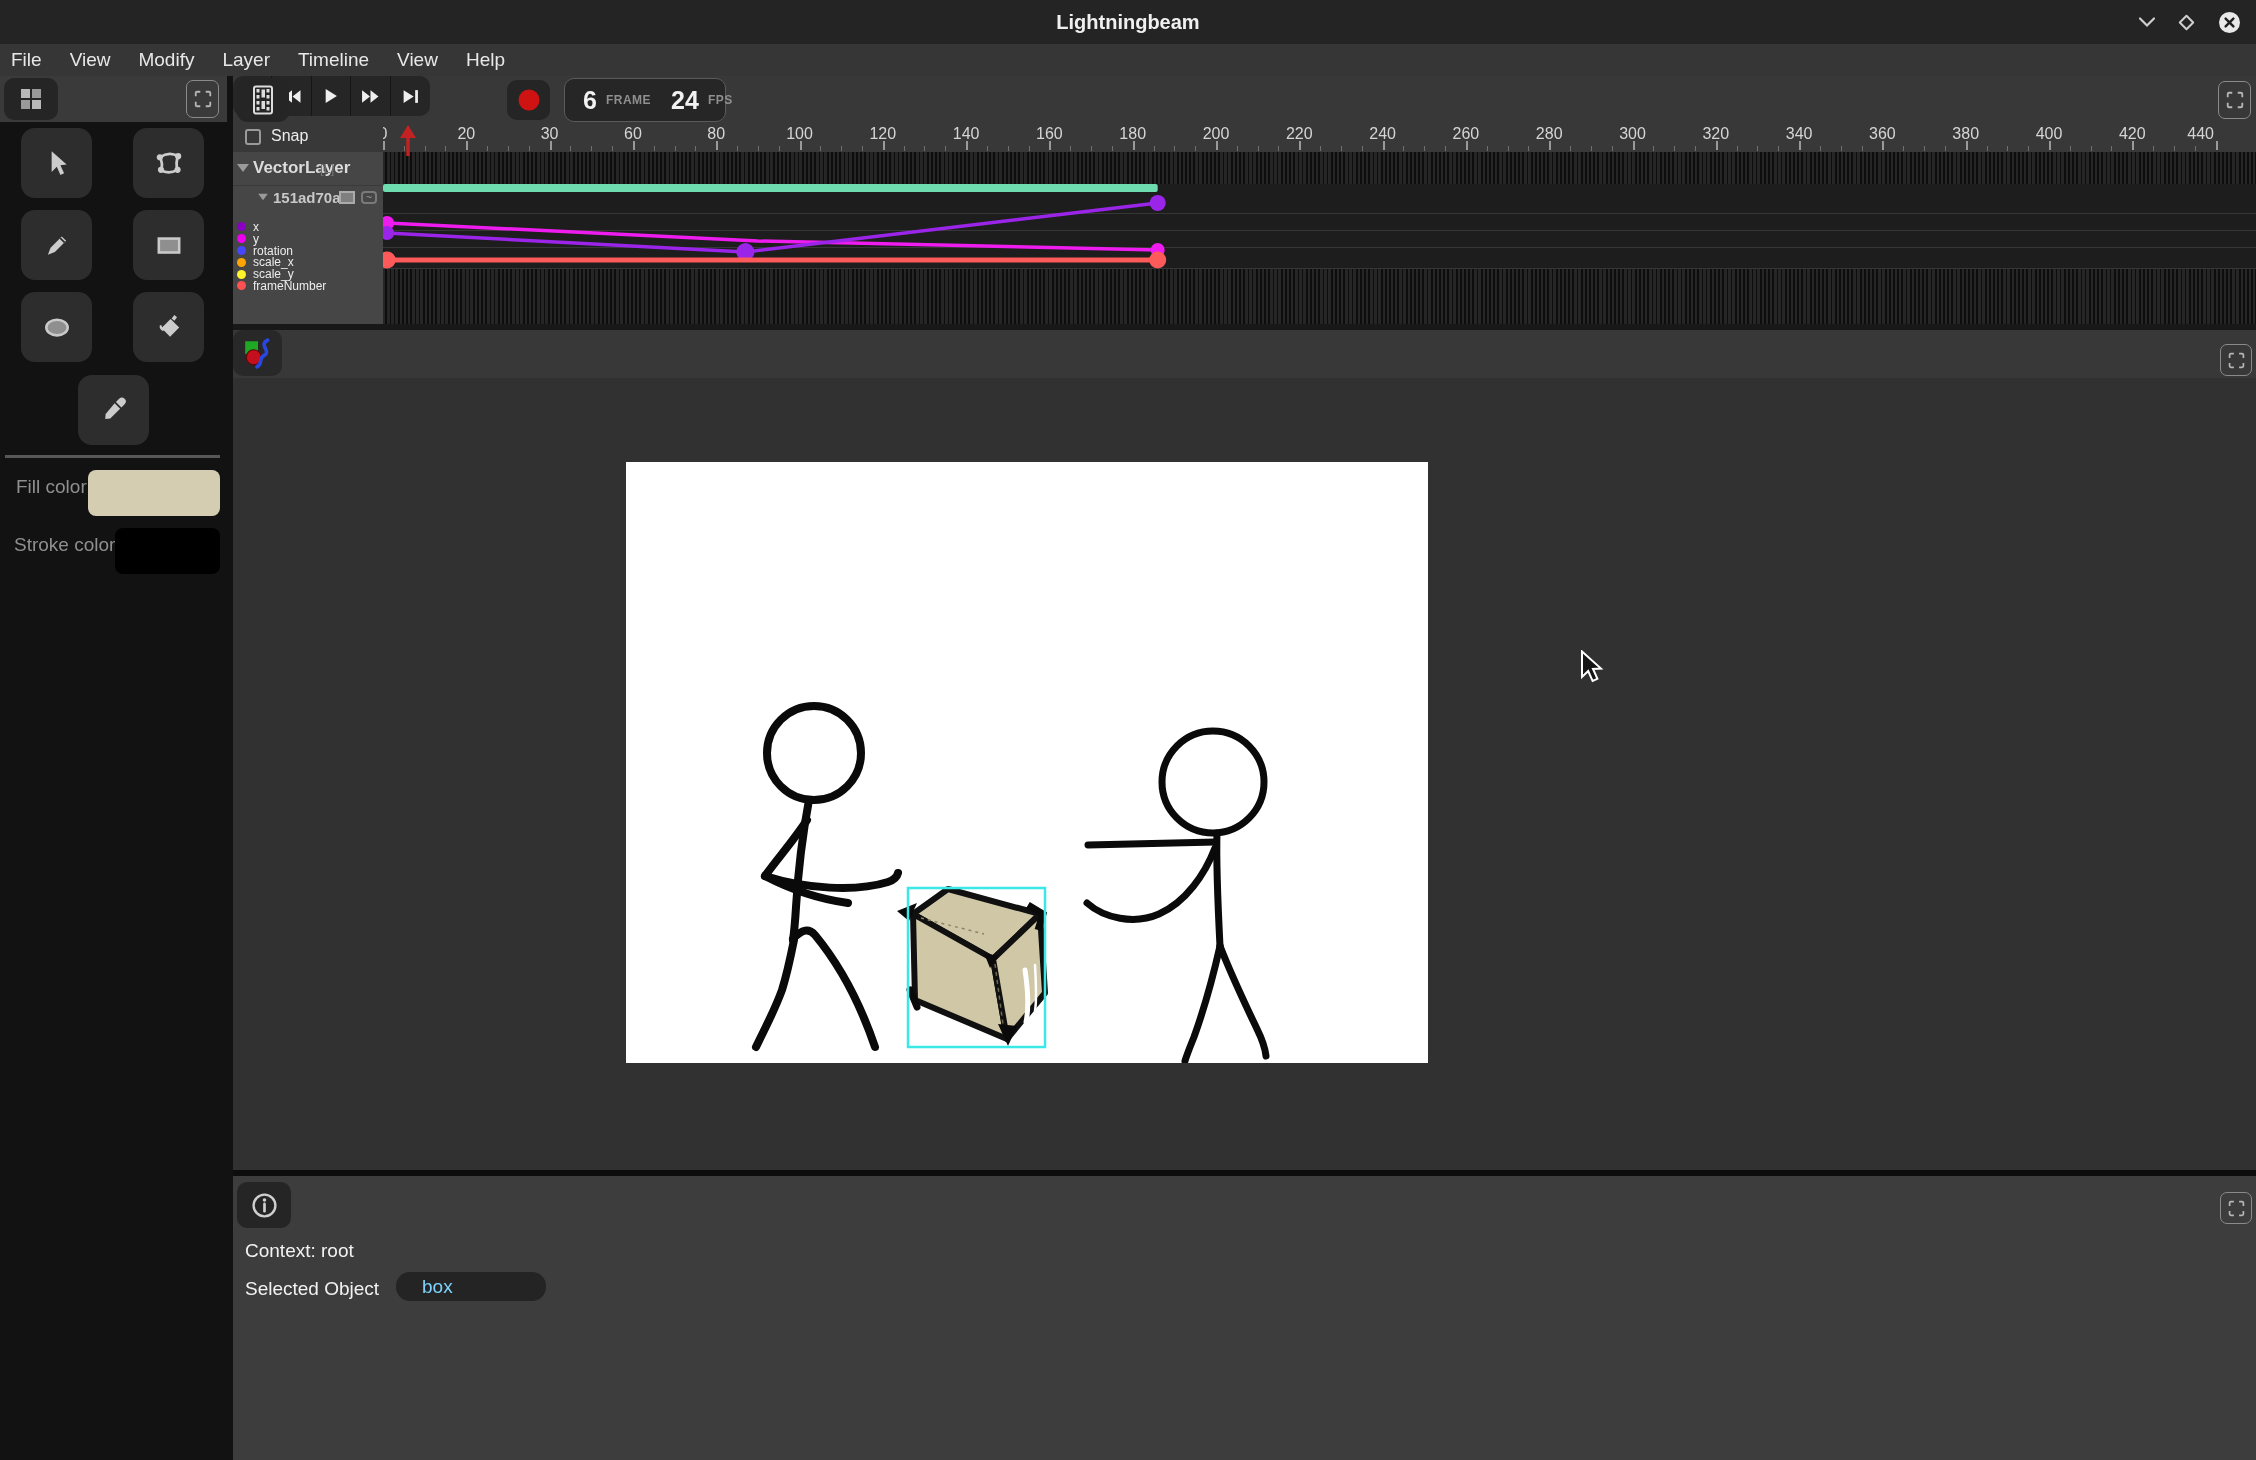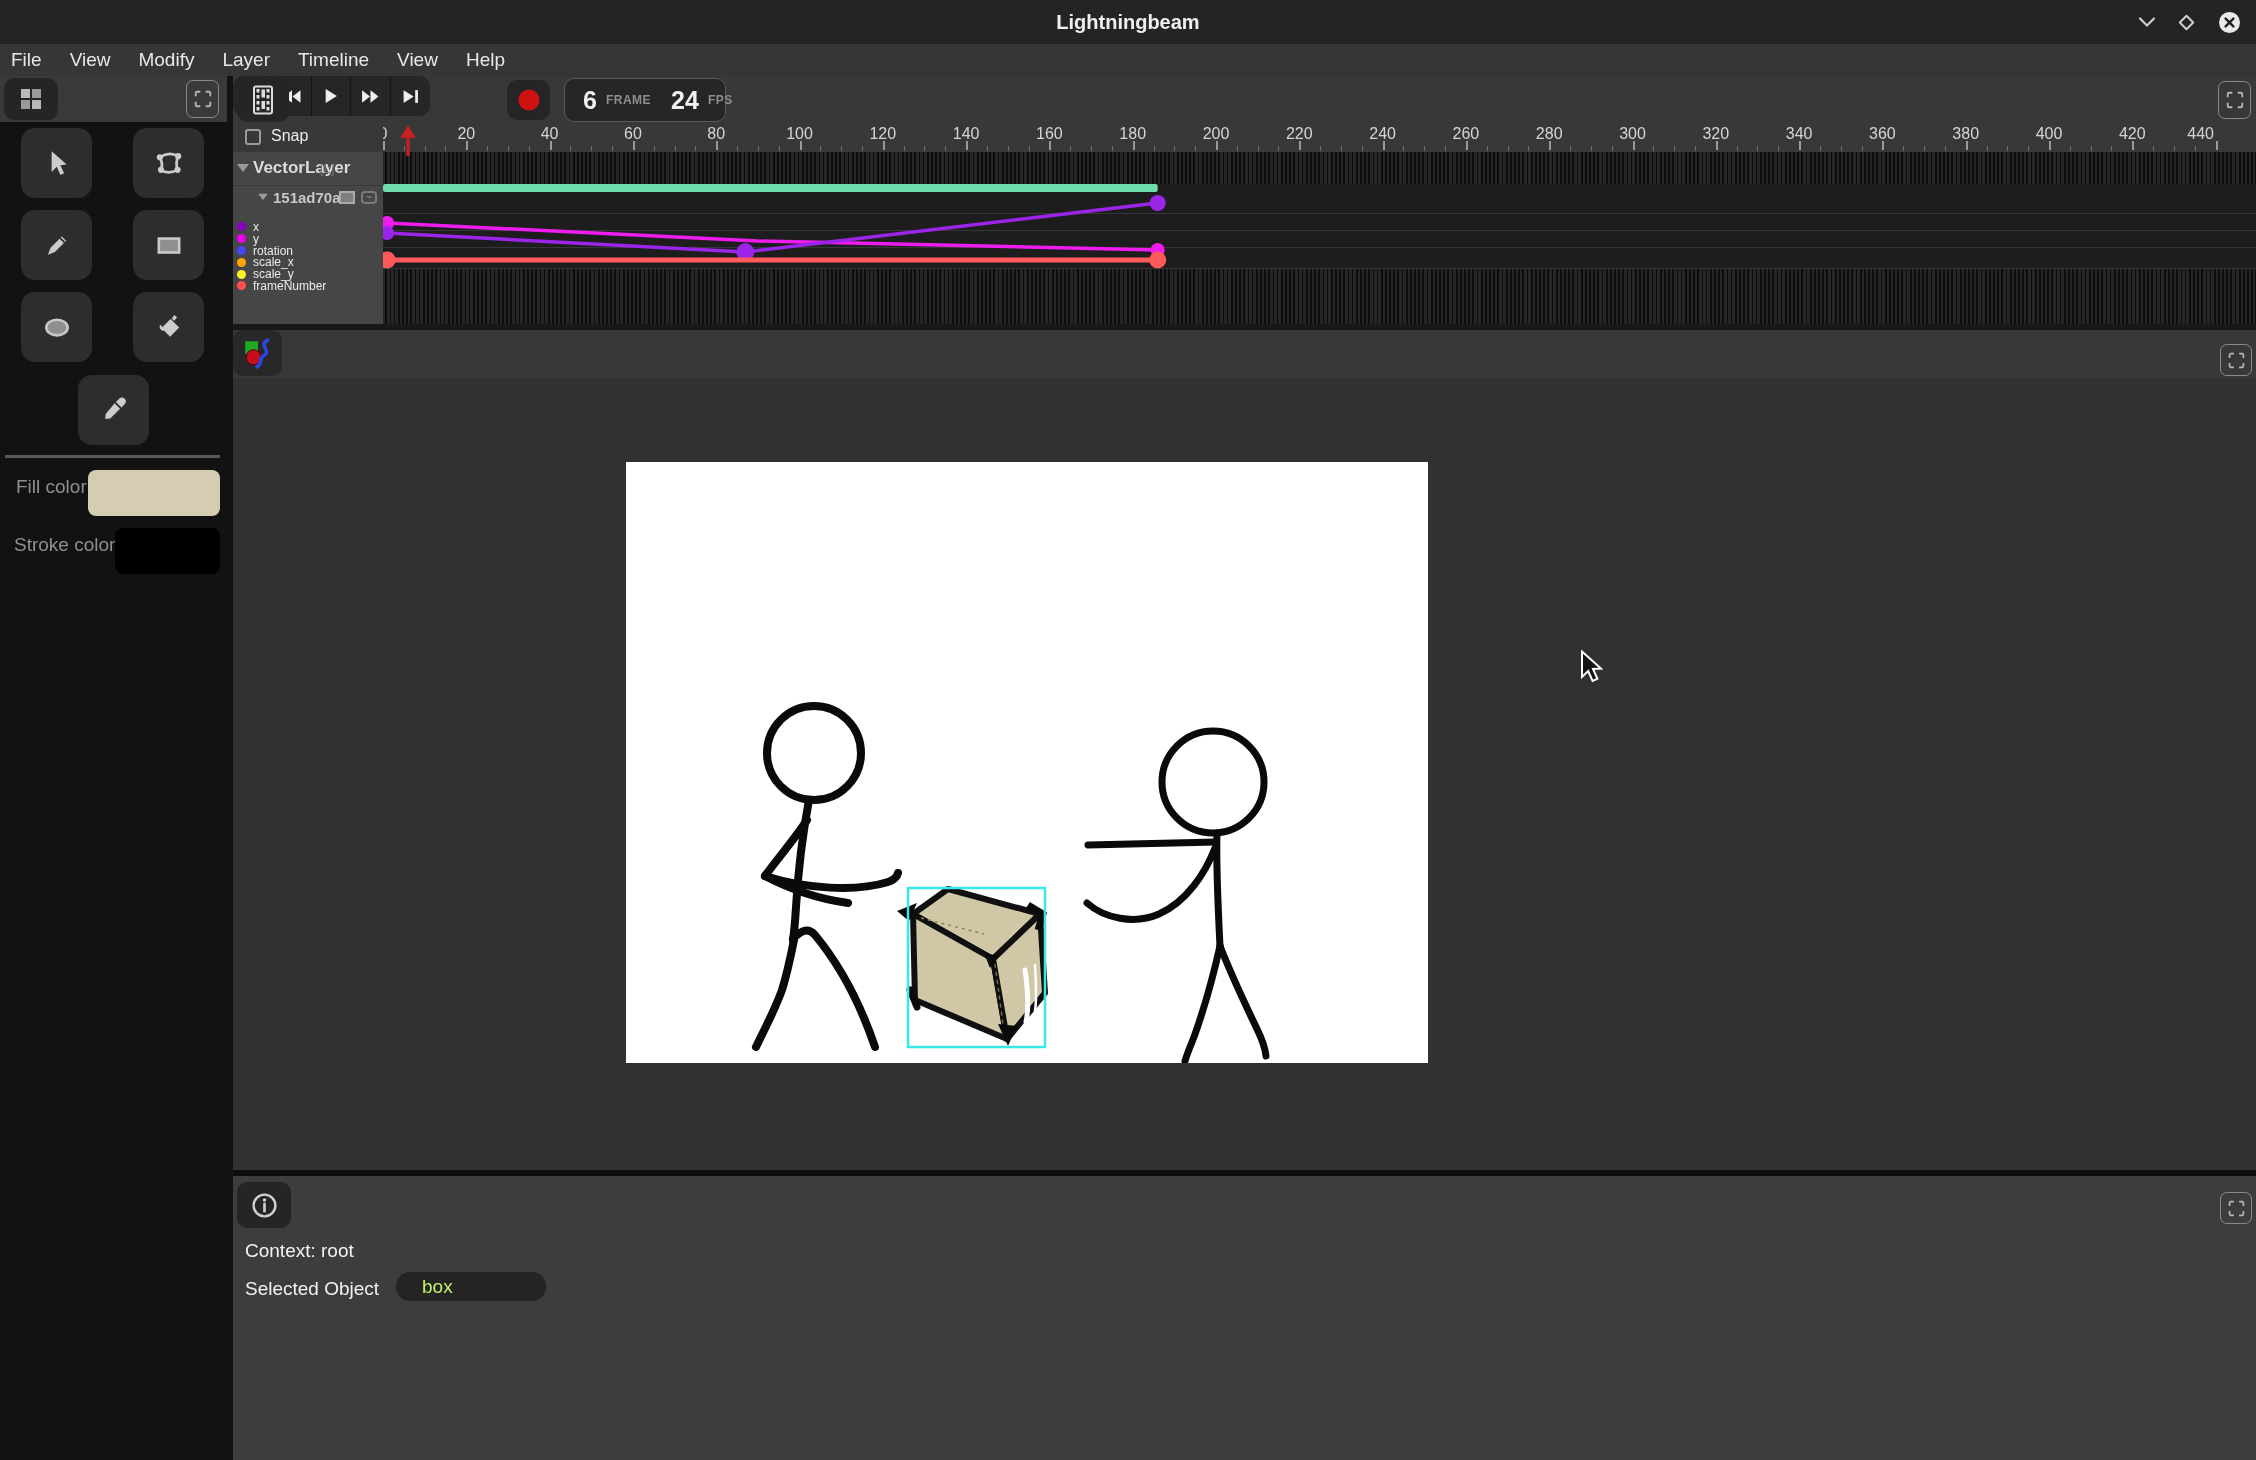--- a/index.html
+++ b/index.html
@@ -63,21 +63,21 @@
   
   #canvas-panel{left:233px;top:324px;width:2023px;height:846px;background:#313131;}
   #cv-header{left:0;top:0;width:2023px;height:54px;border-top:6px solid #181818;box-sizing:border-box;}
   #canvas-tab{left:10px;top:6px;width:49px;height:46px;background:#282828;border-radius:10px;display:flex;align-items:center;justify-content:center;}
   #cv-body{left:0;top:54px;width:2023px;height:792px;}
   #stage{left:393px;top:84px;width:802px;height:601px;background:#ffffff;}
   
   #bottom-panel{left:233px;top:1170px;width:2023px;height:290px;background:#3d3d3d;border-top:6px solid #0d0d0d;box-sizing:border-box;}
   #context-text{left:12px;top:64px;color:#f2f2f2;font-size:19px;}
   #selected-label{left:12px;top:102px;color:#f2f2f2;font-size:19px;}
-  #object-input{left:163px;top:96px;width:150px;height:29px;background:#242424;border-radius:14px;color:#bef264;font-size:19px;display:flex;align-items:center;padding-left:26px;box-sizing:border-box;}
+  #object-input{left:163px;top:96px;width:150px;height:29px;background:#242424;border-radius:14px;color:#7dd3fc;font-size:19px;display:flex;align-items:center;padding-left:26px;box-sizing:border-box;}
 </style>
 </head>
 <body>
 
 <div id="titlebar" class="abs">
   <span id="window-title">Lightningbeam</span>
   <div id="win-controls">
     <span class="win-btn">
       <svg width="18" height="12" viewBox="0 0 18 12">
           <path d="M2 2.5 L9 9.5 L16 2.5" stroke="#cfcfcf" stroke-width="2.2" fill="none" stroke-linecap="round"></path>
@@ -249,21 +249,21 @@
         <div class="tick-label" style="left: 0px;">0</div>
         <div class="tick-major" style="left: 0px;"></div>
         <div class="tick-minor" style="left: 20.825px;"></div>
         <div class="tick-minor" style="left: 41.65px;"></div>
         <div class="tick-minor" style="left: 62.475px;"></div>
         <div class="tick-label" style="left: 83.3px;">20</div>
         <div class="tick-major" style="left: 83.3px;"></div>
         <div class="tick-minor" style="left: 104.125px;"></div>
         <div class="tick-minor" style="left: 124.95px;"></div>
         <div class="tick-minor" style="left: 145.775px;"></div>
-        <div class="tick-label" style="left: 166.6px;">40</div>
+        <div class="tick-label" style="left: 166.6px;">30</div>
         <div class="tick-major" style="left: 166.6px;"></div>
         <div class="tick-minor" style="left: 187.425px;"></div>
         <div class="tick-minor" style="left: 208.25px;"></div>
         <div class="tick-minor" style="left: 229.075px;"></div>
         <div class="tick-label" style="left: 249.9px;">60</div>
         <div class="tick-major" style="left: 249.9px;"></div>
         <div class="tick-minor" style="left: 270.725px;"></div>
         <div class="tick-minor" style="left: 291.55px;"></div>
         <div class="tick-minor" style="left: 312.375px;"></div>
         <div class="tick-label" style="left: 333.2px;">80</div>

